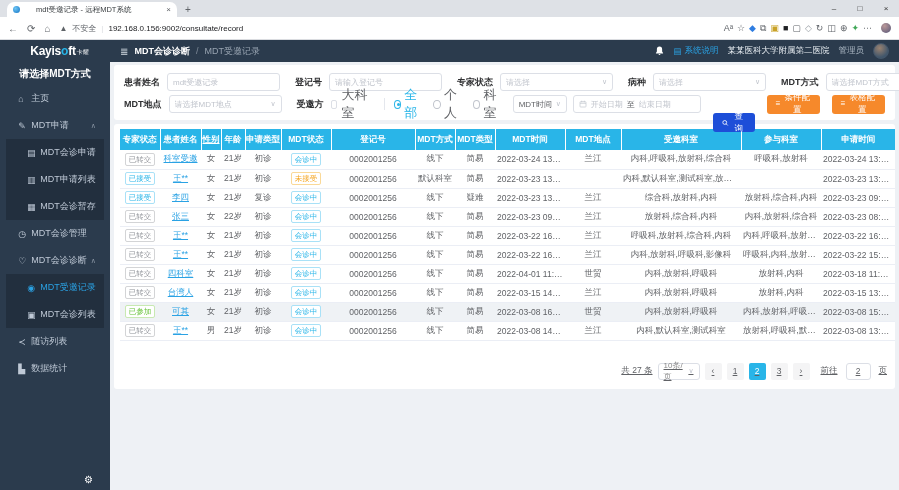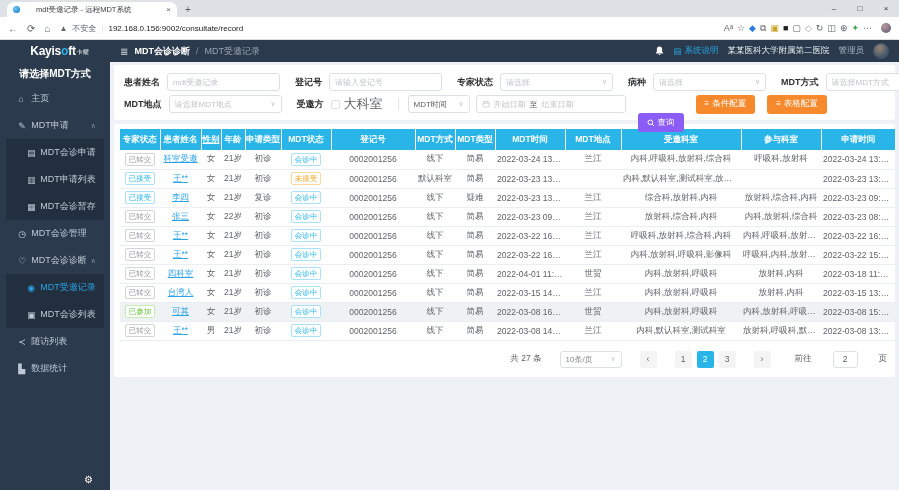--- a/index.html
+++ b/index.html
@@ -72,42 +72,42 @@
   .vdivider { width:1px; height:12px; background:#e4e7ed; margin:0 9px; }
   .radio { display:flex; align-items:center; margin-right:9px; }
   .rdot { width:9px; height:9px; border:1px solid #c0c4cc; border-radius:50%; margin-right:3px; background:#fff; position:relative; }
   .radio.sel .rdot { border-color:#29b5e8; }
   .radio.sel .rdot::after { content:""; position:absolute; left:2px; top:2px; width:3px; height:3px; border-radius:50%; background:#29b5e8; }
   .radio.sel .radio-label { color:#29b5e8; }
   .timesel { width:62px; }
   .datebox { width:150px; gap:4px; }
   .date-to { color:#606266; }
   .btn { height:19px; border:none; border-radius:3px; color:#fff; font-size:8.5px; display:flex; align-items:center; gap:3px; padding:0 9px; margin-left:12px; cursor:pointer; font-family:inherit; }
-  .btn-cyan { background:#8b5cf6;margin-top:37px; }
+  .btn-cyan { background:#1d4ed8;margin-top:37px; }
   .btn-orange { background:#f6892b; }
   .btn .bicon { font-size:8px; line-height:1; }
 
   
   .table-card { background:#fff; border-radius:3px; margin-top:4px; padding:5px 6px 9px; }
   table { width:100%; border-collapse:collapse; table-layout:fixed; }
   th { background:#29b5e8; color:#fff; font-size:8.5px; font-weight:bold; height:21px; border-right:1px solid rgba(255,255,255,.55); overflow:hidden; white-space:nowrap; }
   th:last-child { border-right:none; }
   td { height:19px; font-size:8.5px; color:#606266; text-align:center; border-bottom:1px solid #ebeef5; padding:0 2px; white-space:nowrap; overflow:hidden; text-overflow:ellipsis; }
   tr.hl { background:#eff2f5; }
   .badge { display:inline-block; border:1px solid; border-radius:2px; padding:0 3px; font-size:7.5px; line-height:11px; background:#fff; }
   .badge-gray   { color:#909399; border-color:#d3d4d6; }
   .badge-blue   { color:#29b5e8; border-color:#a9e1f7; }
   .badge-cyan   { color:#29b5e8; border-color:#a9e1f7; }
   .badge-green  { color:#67c23a; border-color:#c8e9b2; }
   .badge-orange { color:#f5a623; border-color:#fad998; }
   .plink { color:#2aa2e4; text-decoration:underline; cursor:pointer; }
 
   
-  .pagination { display:flex; align-items:center; justify-content:flex-end; gap:18px; margin-top:10px; padding-right:2px; font-size:8.5px; color:#606266; }
-  .psize { width:62px; height:17px; border:1px solid #dcdfe6; border-radius:3px; display:flex; align-items:center; justify-content:space-between; padding:0 5px; color:#888; font-size:8px; }
+  .pagination { display:flex; align-items:center; justify-content:flex-end; gap:5px; margin-top:22px; padding-right:2px; font-size:8.5px; color:#606266;text-decoration:underline; }
+  .psize { width:42px; height:17px; border:1px solid #dcdfe6; border-radius:3px; display:flex; align-items:center; justify-content:space-between; padding:0 5px; color:#888; font-size:8px; }
   .pbtn { min-width:17px; height:17px; background:#f4f4f5; border-radius:2px; display:flex; align-items:center; justify-content:center; color:#606266; cursor:pointer; padding:0 3px; }
   .pbtn.current { background:#29b5e8; color:#fff; }
   .goto-input { width:25px; height:17px; border:1px solid #dcdfe6; border-radius:3px; text-align:center; font-size:8.5px; color:#606266; margin:0 3px; font-family:inherit; }
 </style>
 </head>
 <body>
 
 <div class="screen">
 
   <div class="tabbar">
@@ -283,20 +283,34 @@
                   <span class="ph">请选择MDT地点</span>
                   <span class="caret">∨</span>
                 </div>
             </div>
             <div class="fitem" style="margin-right:6px;">
               <span class="flabel">受邀方</span>
               <span class="chk"></span>
               <span class="chk-label">大科室</span>
             </div>
             <span class="vdivider"></span>
+            <div style="display:flex;align-items:center;" id="radioGroup">
+                <span class="radio sel">
+                  <span class="rdot"></span>
+                  <span class="radio-label">全部</span>
+                </span>
+                <span class="radio">
+                  <span class="rdot"></span>
+                  <span class="radio-label">个人</span>
+                </span>
+                <span class="radio">
+                  <span class="rdot"></span>
+                  <span class="radio-label">科室</span>
+                </span>
+              </div>
             <div class="fbox timesel">
                 <span class="selval">MDT时间</span>
                 <span class="caret">∨</span>
               </div>
             <div class="fbox datebox" style="margin-left:6px;">
               <svg width="8" height="8" viewBox="0 0 24 24" fill="none" stroke="#c0c4cc" stroke-width="2">
                   <rect x="3" y="5" width="18" height="16" rx="2"></rect>
                   <line x1="3" y1="10" x2="21" y2="10"></line>
                   <line x1="8" y1="2" x2="8" y2="7"></line>
                   <line x1="16" y1="2" x2="16" y2="7"></line>

